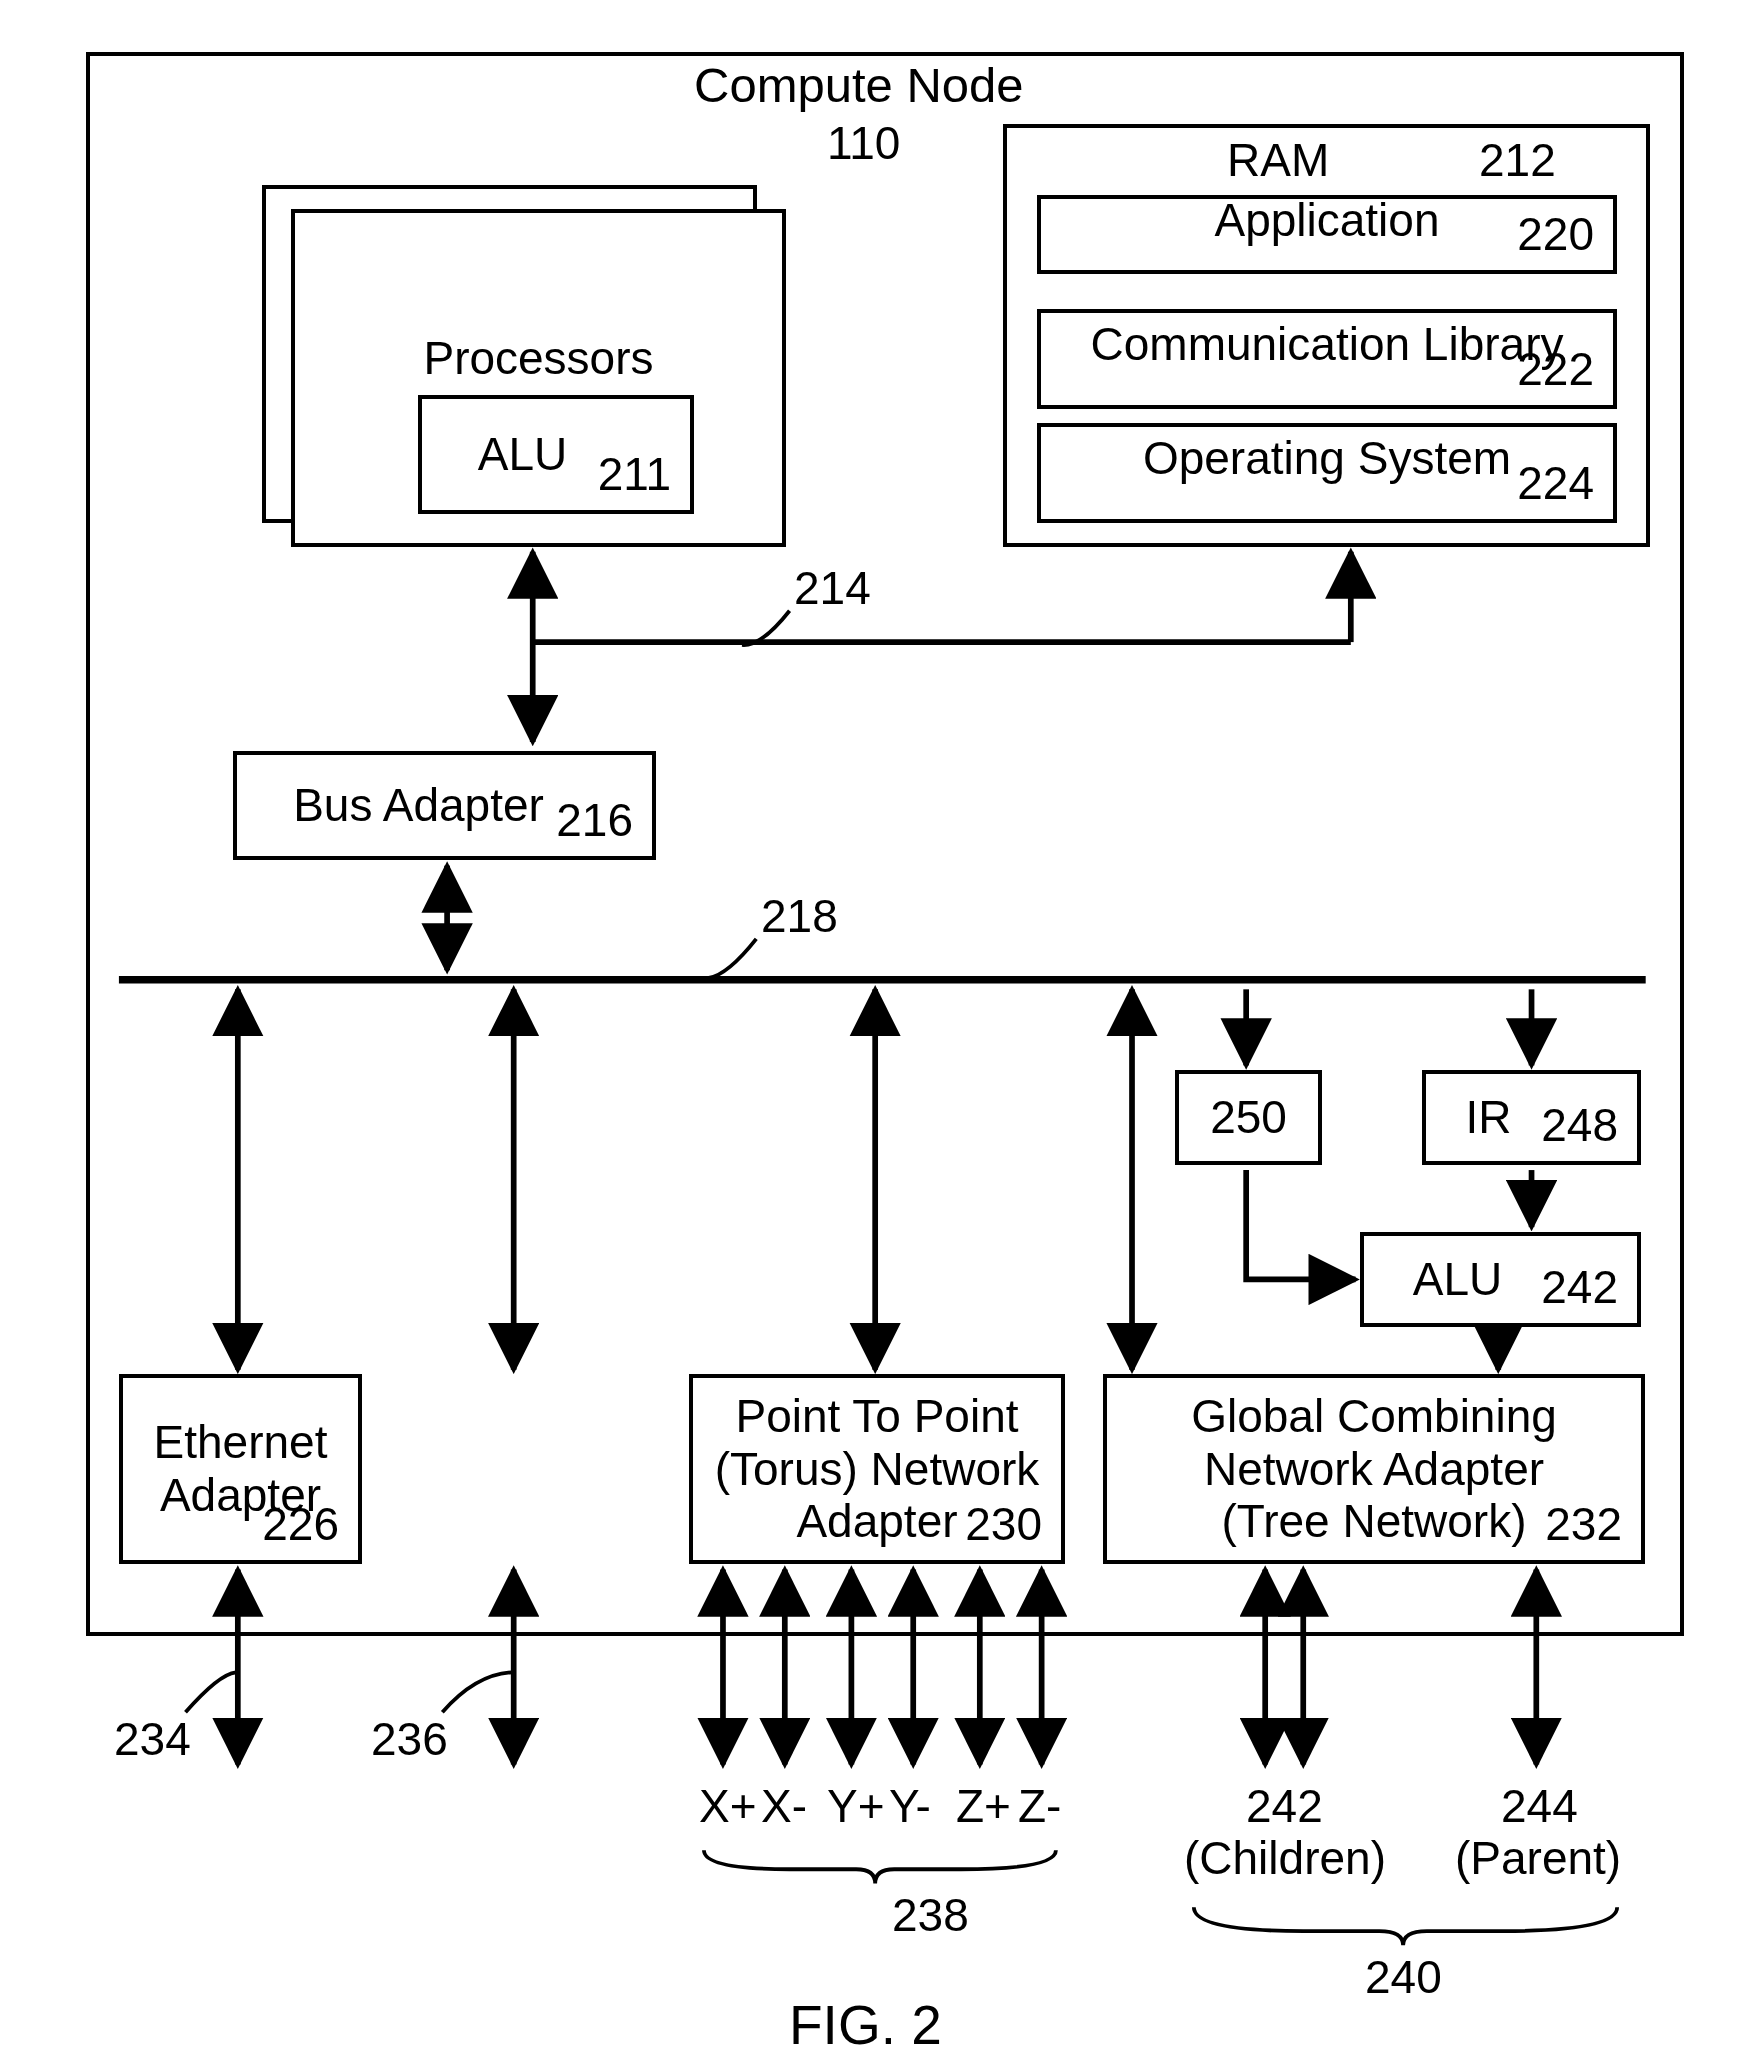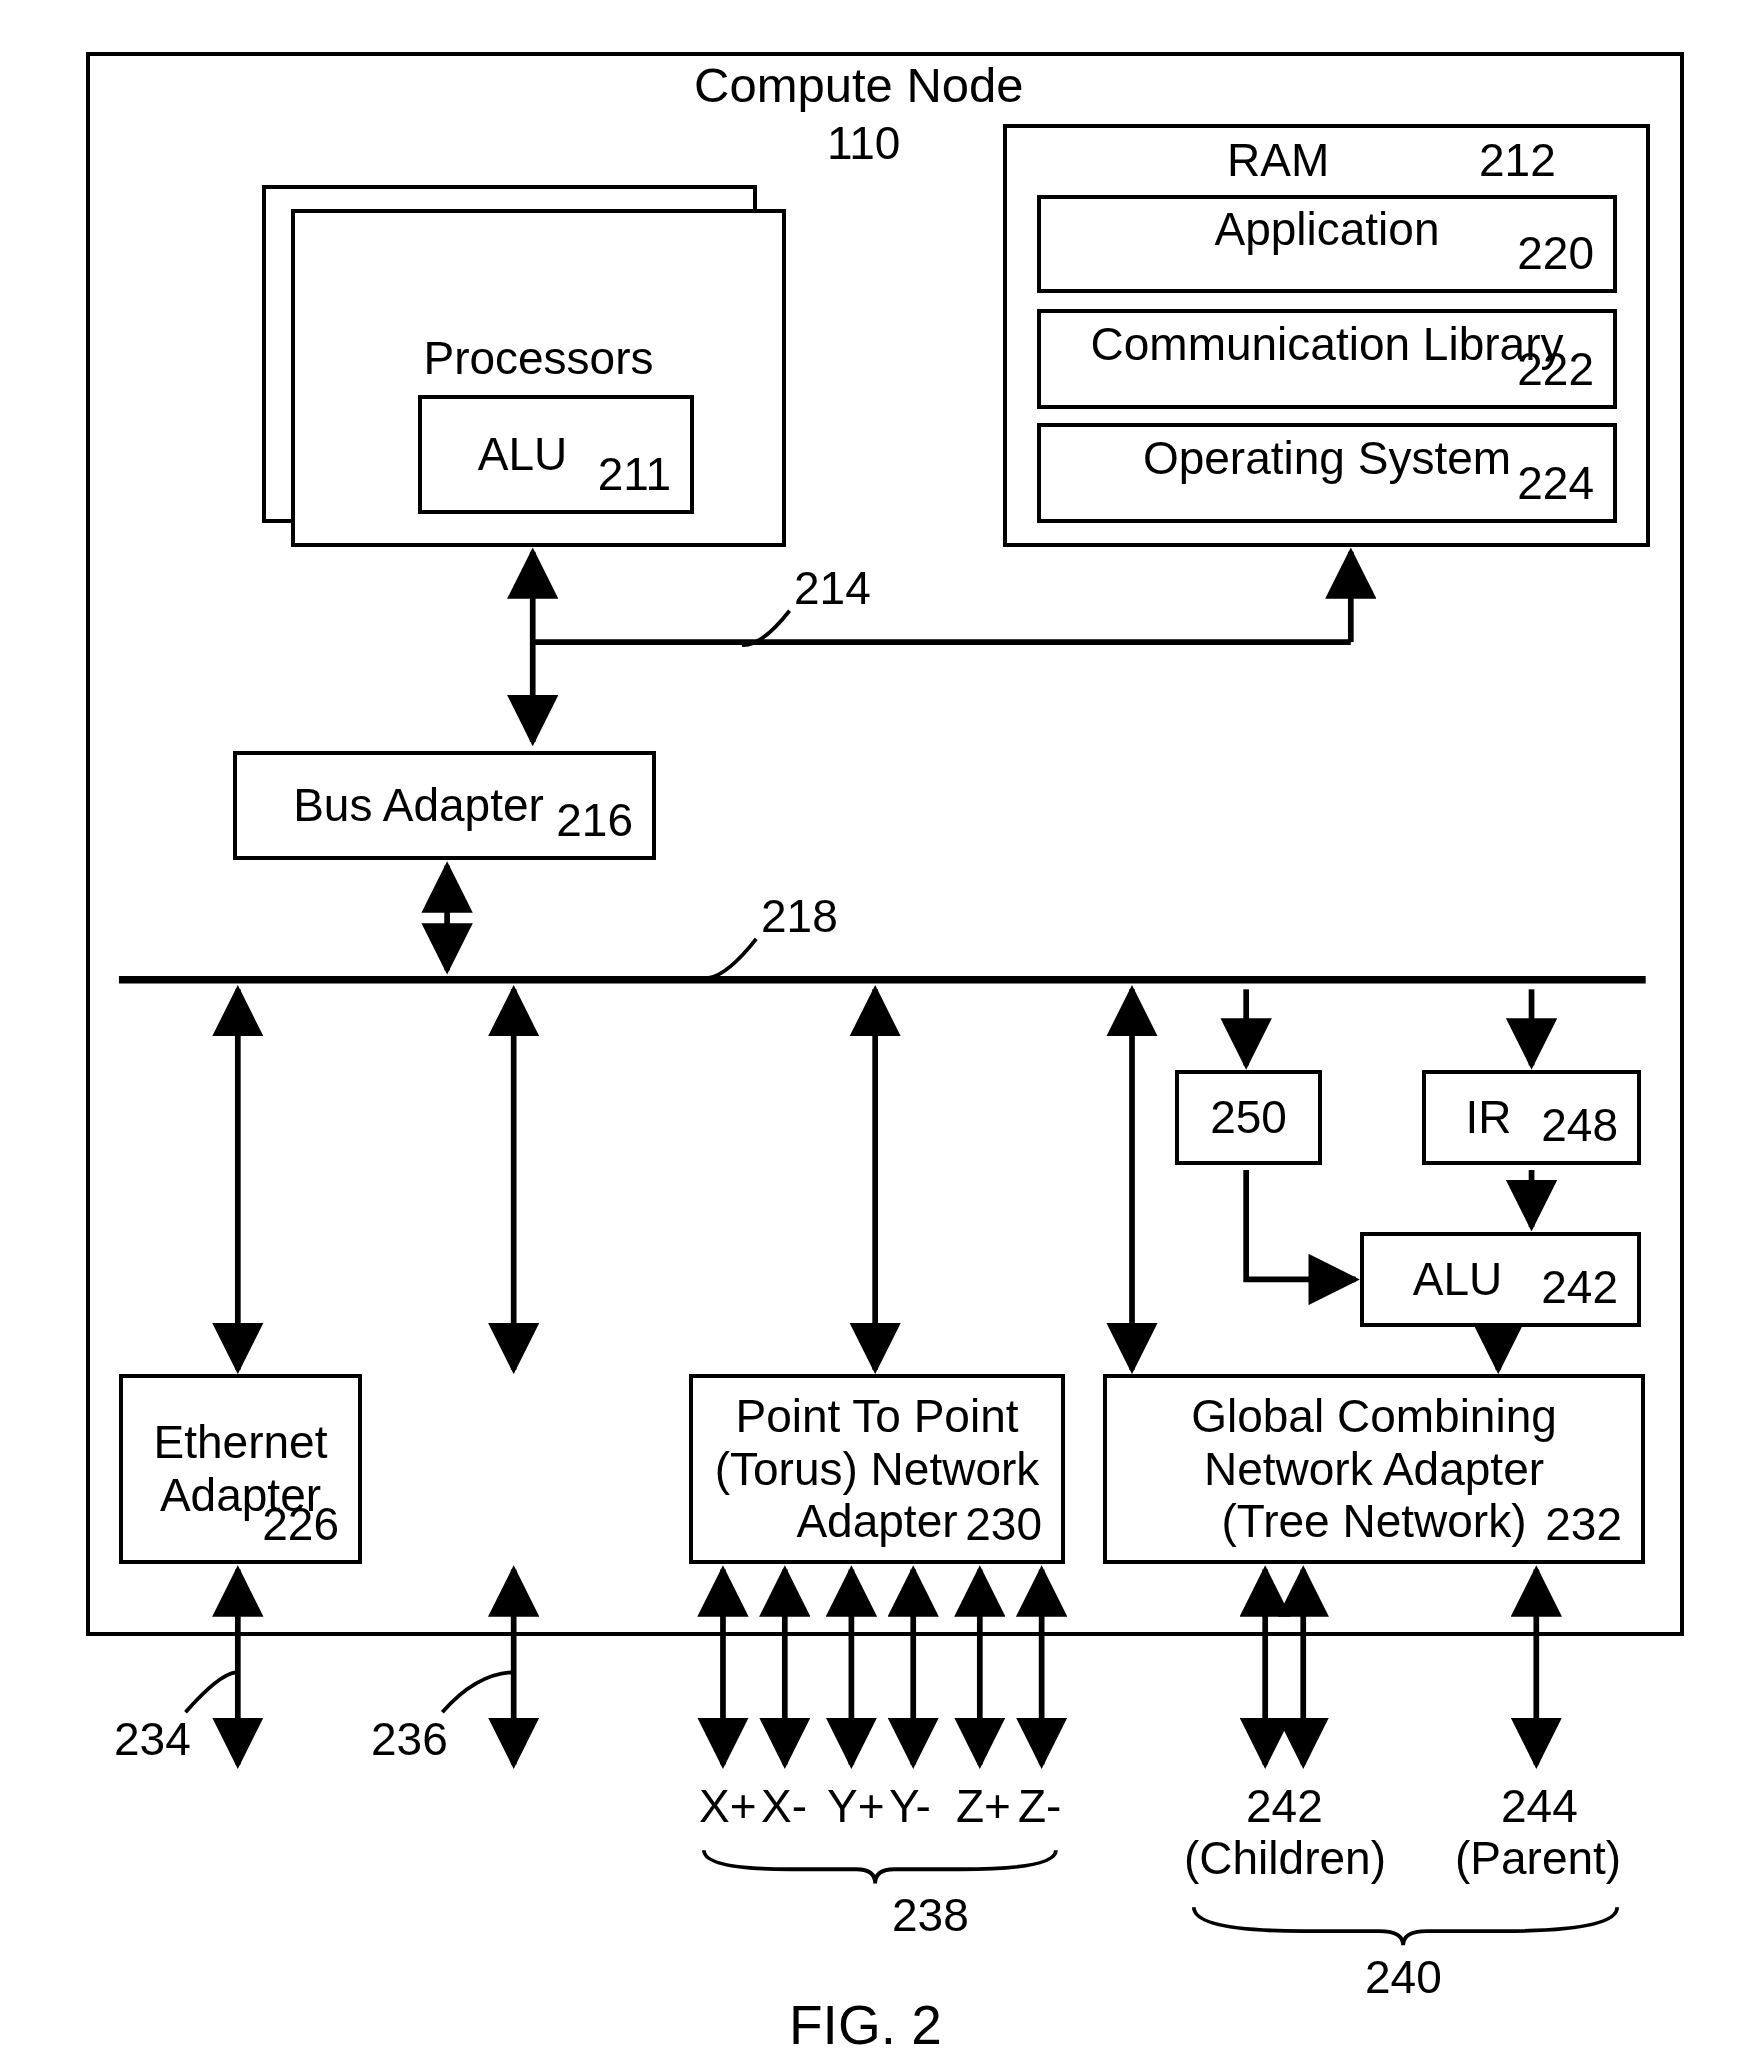--- a/index.html
+++ b/index.html
@@ -27,21 +27,21 @@
 </div>
 <div class="box" style="left:418px;top:395px;width:276px;height:119px;justify-content:center">
   <span class="lbl" style="margin-right:67px">ALU</span>
   <span class="ref">211</span>
 </div>
 
 <div class="box" style="left:1003px;top:124px;width:647px;height:423px;justify-content:flex-start;padding-top:4.8px">
 </div>
 <div class="freelabel" style="left:1227px;top:133px">RAM</div>
 <div class="freelabel u" style="left:1479px;top:133px">212</div>
-<div class="box" style="left:1037px;top:195px;width:580px;height:98px">
+<div class="box" style="left:1037px;top:195px;width:580px;height:79px">
   <span class="lbl" style="margin-top:-28.5px">Application</span>
   <span class="ref">220</span>
 </div>
 <div class="box" style="left:1037px;top:309px;width:580px;height:100px">
   <span class="lbl" style="margin-top:-28.5px">Communication Library</span>
   <span class="ref">222</span>
 </div>
 <div class="box" style="left:1037px;top:423px;width:580px;height:100px">
   <span class="lbl" style="margin-top:-28.5px">Operating System</span>
   <span class="ref">224</span>

